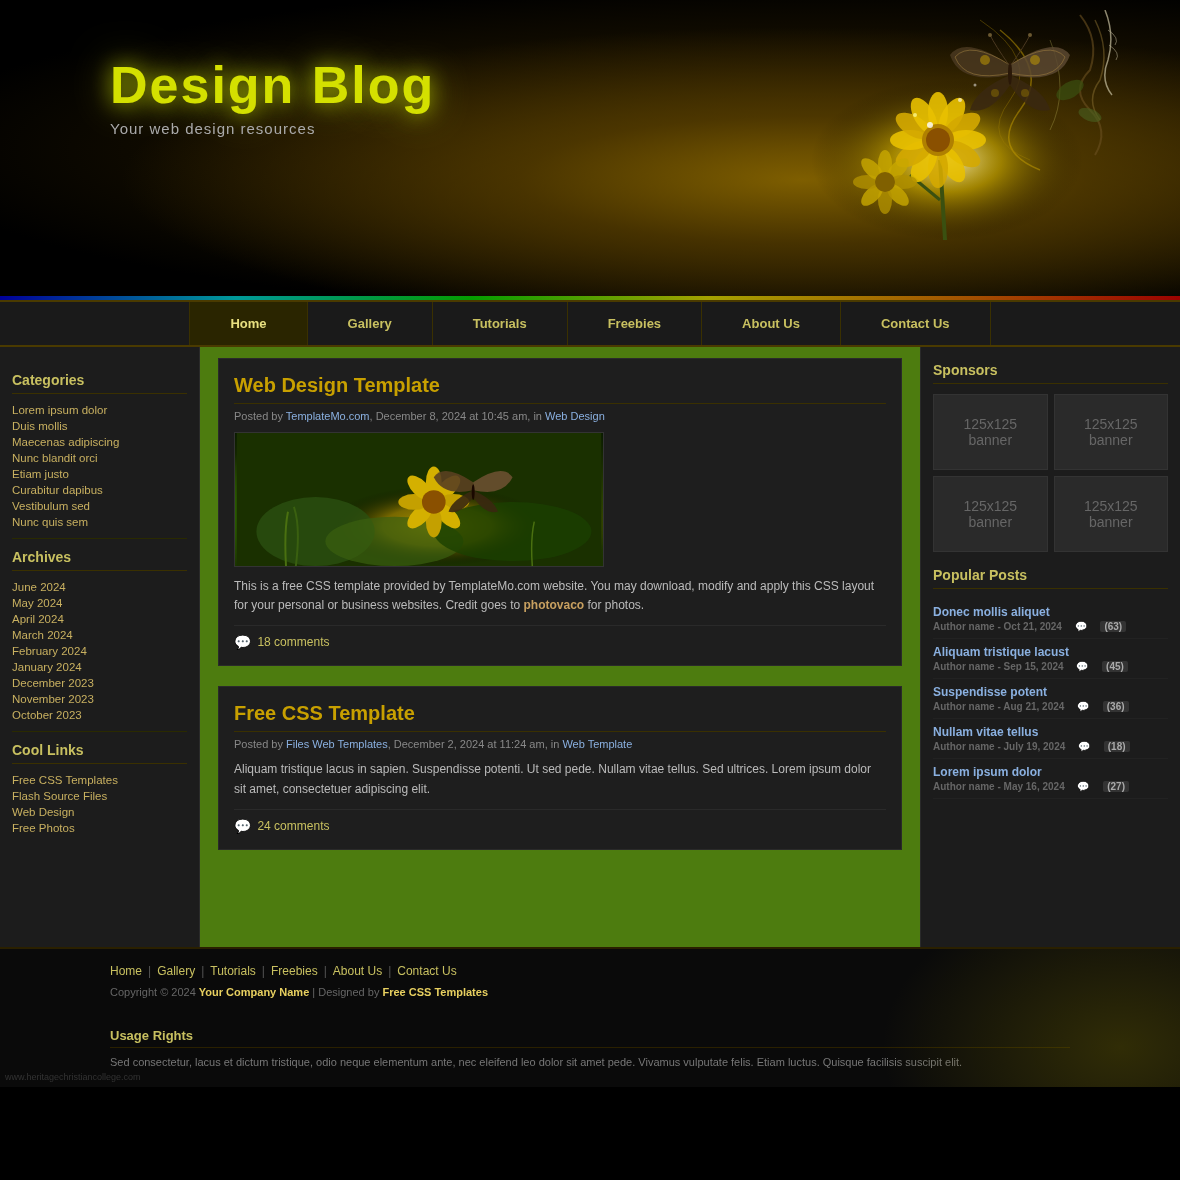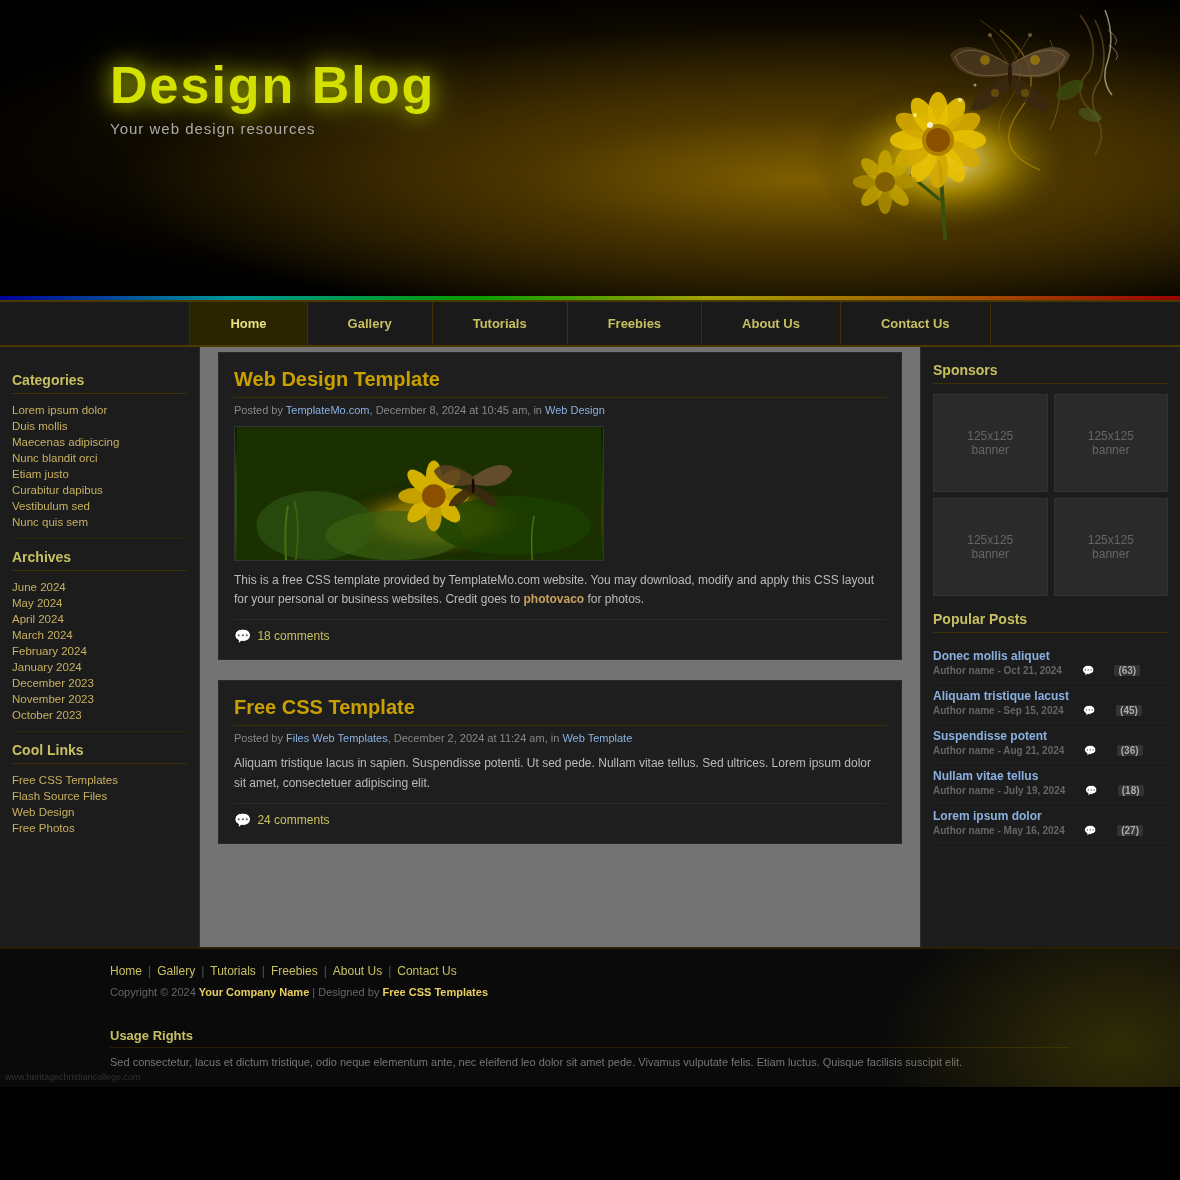--- a/index.html
+++ b/index.html
@@ -107,22 +107,22 @@
     }
     .sidebar-divider {
       border: none;
       border-top: 1px solid #2a2a00;
       margin: 8px 0;
     }
 
     
     #content {
       flex: 1;
-      padding: 5px 18px;
-      background: #737373;
+      padding: 11px 18px;
+      background: #4d7c0f;
     }
 
     
     .post {
       background: #1e1e1e;
       border: 1px solid #2a2a2a;
       margin-bottom: 20px;
       padding: 15px;
     }
     .post-title {
@@ -200,46 +200,46 @@
     
     .banners-grid {
       display: grid;
       grid-template-columns: 1fr 1fr;
       gap: 6px;
       margin-bottom: 15px;
     }
     .banner-box {
       background: #2a2a2a;
       border: 1px solid #333;
-      height: 98px;
+      height: 76px;
       display: flex;
       flex-direction: column;
       align-items: center;
       justify-content: center;
       color: #666;
-      font-size: 12px;
+      font-size: 14px;
     }
 
     
     .popular-post {
       padding: 6px 0;
       border-bottom: 1px solid #222;
       font-weight: bold;
     }
     .popular-post a {
       color: #8ab0e0;
       text-decoration: none;
       font-size: 12px;
     }
     .popular-post-meta {
       font-size: 10px;
       color: #666;
       display: flex;
       align-items: center;
-      gap: 20px;
+      gap: 13px;
       margin-top: 2px;
     }
     .popular-post-meta .comment-count {
       background: #333;
       color: #aaa;
       padding: 0 4px;
       font-size: 10px;
       border-radius: 2px;
     }
 

